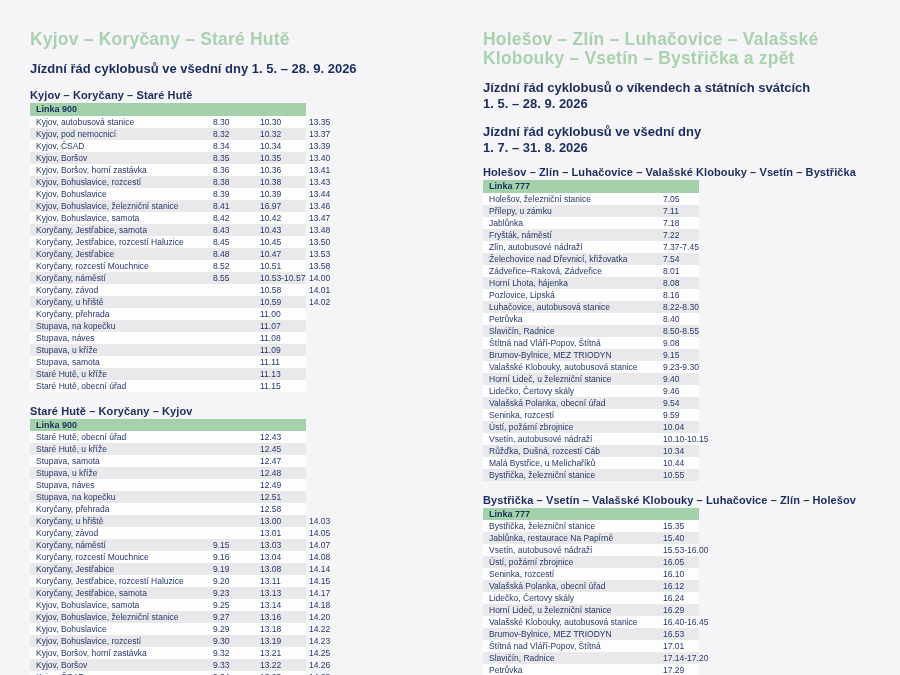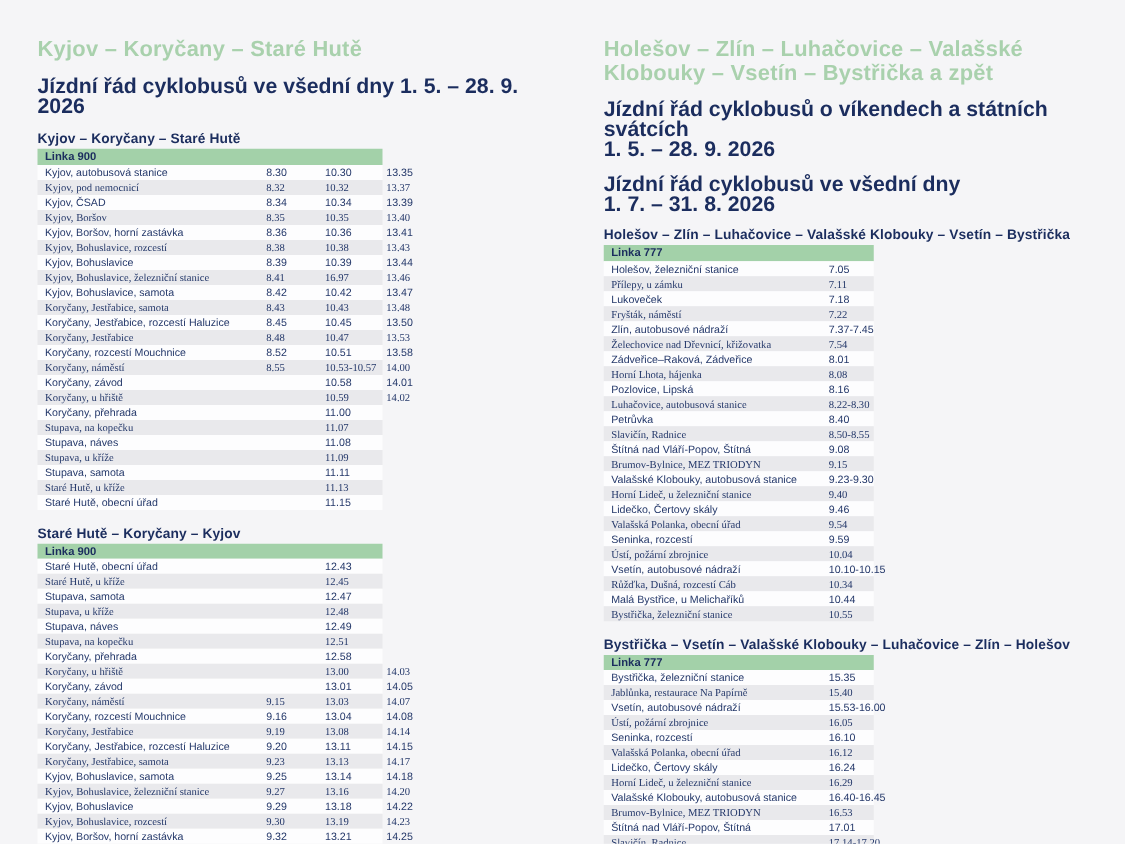--- a/index.html
+++ b/index.html
@@ -15,39 +15,39 @@
     position:relative;
   }
   .col{position:absolute;top:30px;}
   .col-left{left:30px;width:424px;}
   .col-right{left:483px;width:412px;}
   h1.green-title{
     font-size:17.5px;line-height:19px;font-weight:700;
     color:var(--green);letter-spacing:.2px;
   }
   h2.subtitle{
-    font-size:17px;line-height:16px;font-weight:700;
+    font-size:13px;line-height:16px;font-weight:700;
     color:var(--navy);margin-top:12px;white-space:pre-line;
   }
   .tables{margin-top:12px;}
   .col-right .tables{margin-top:10px;}
   .tt-block + .tt-block{margin-top:13px;}
   .tt-headline{
     font-size:11px;font-weight:700;color:var(--navy);
     margin-bottom:2px;white-space:nowrap;letter-spacing:.1px;
   }
   .tt-linebar{
     background:var(--bar_green);height:12.5px;line-height:12.5px;
     font-size:9px;font-weight:700;color:var(--navy);padding-left:6px;
   }
   .tt-row{
     display:grid;height:12px;line-height:12px;font-size:8.5px;
     color:#24386a;background:var(--row_white);align-items:center;
   }
-  .tt-row.alt{background:var(--row_alt);font-family:Liberation Serif, serif;}
+  .tt-row.alt{background:var(--row_alt);}
   .tt-row span{white-space:nowrap;}
   .tt-row .stop{padding-left:6px;}
   .cols4 .tt-linebar,.cols4 .tt-row{width:276px;}
   .cols4 .tt-row{grid-template-columns:183px 47px 49px 43px;}
   .cols2 .tt-linebar,.cols2 .tt-row{width:216px;}
   .cols2 .tt-row{grid-template-columns:180px 54px;}
 </style>
 </head>
 <body>
 
@@ -342,21 +342,21 @@
         <div class="tt-linebar">Linka 777</div>
         <div class="tt-row">
           <span class="stop">Holešov, železniční stanice</span>
           <span class="t">7.05</span>
         </div>
         <div class="tt-row alt">
           <span class="stop">Přílepy, u zámku</span>
           <span class="t">7.11</span>
         </div>
         <div class="tt-row">
-          <span class="stop">Lukoveček</span>
+          <span class="stop">Jablůnka</span>
           <span class="t">7.18</span>
         </div>
         <div class="tt-row alt">
           <span class="stop">Fryšták, náměstí</span>
           <span class="t">7.22</span>
         </div>
         <div class="tt-row">
           <span class="stop">Zlín, autobusové nádraží</span>
           <span class="t">7.37-7.45</span>
         </div>

